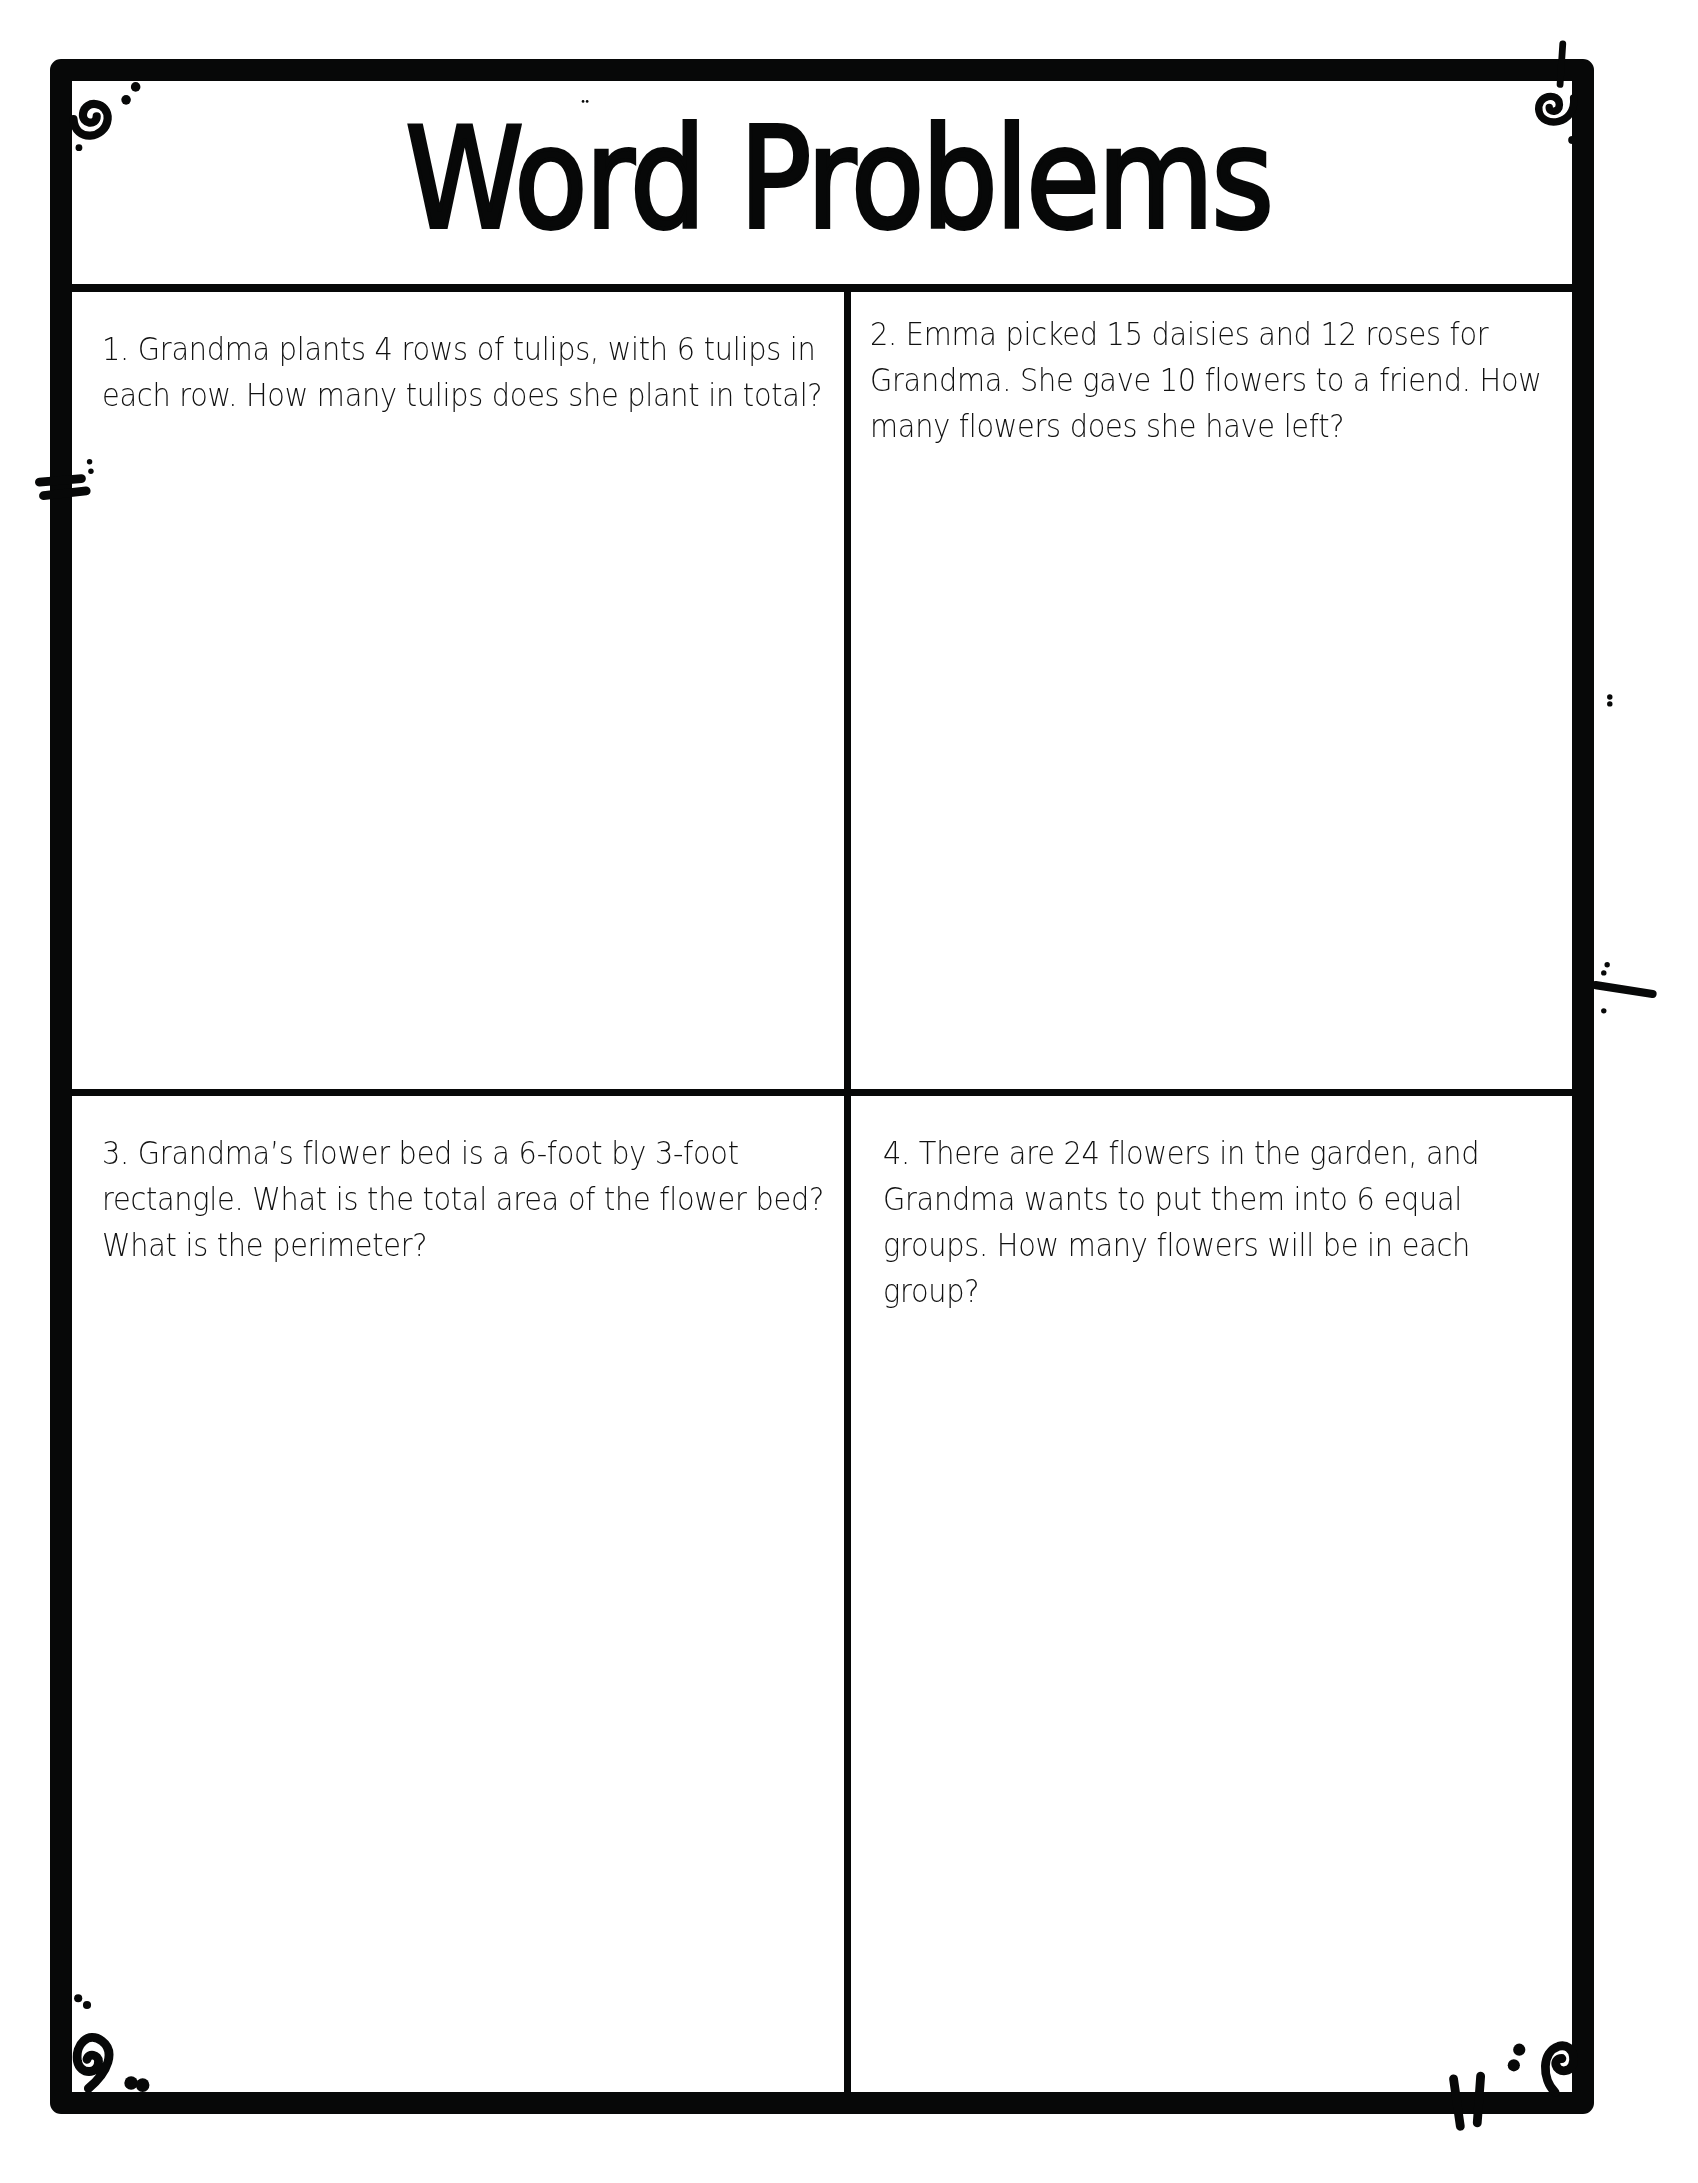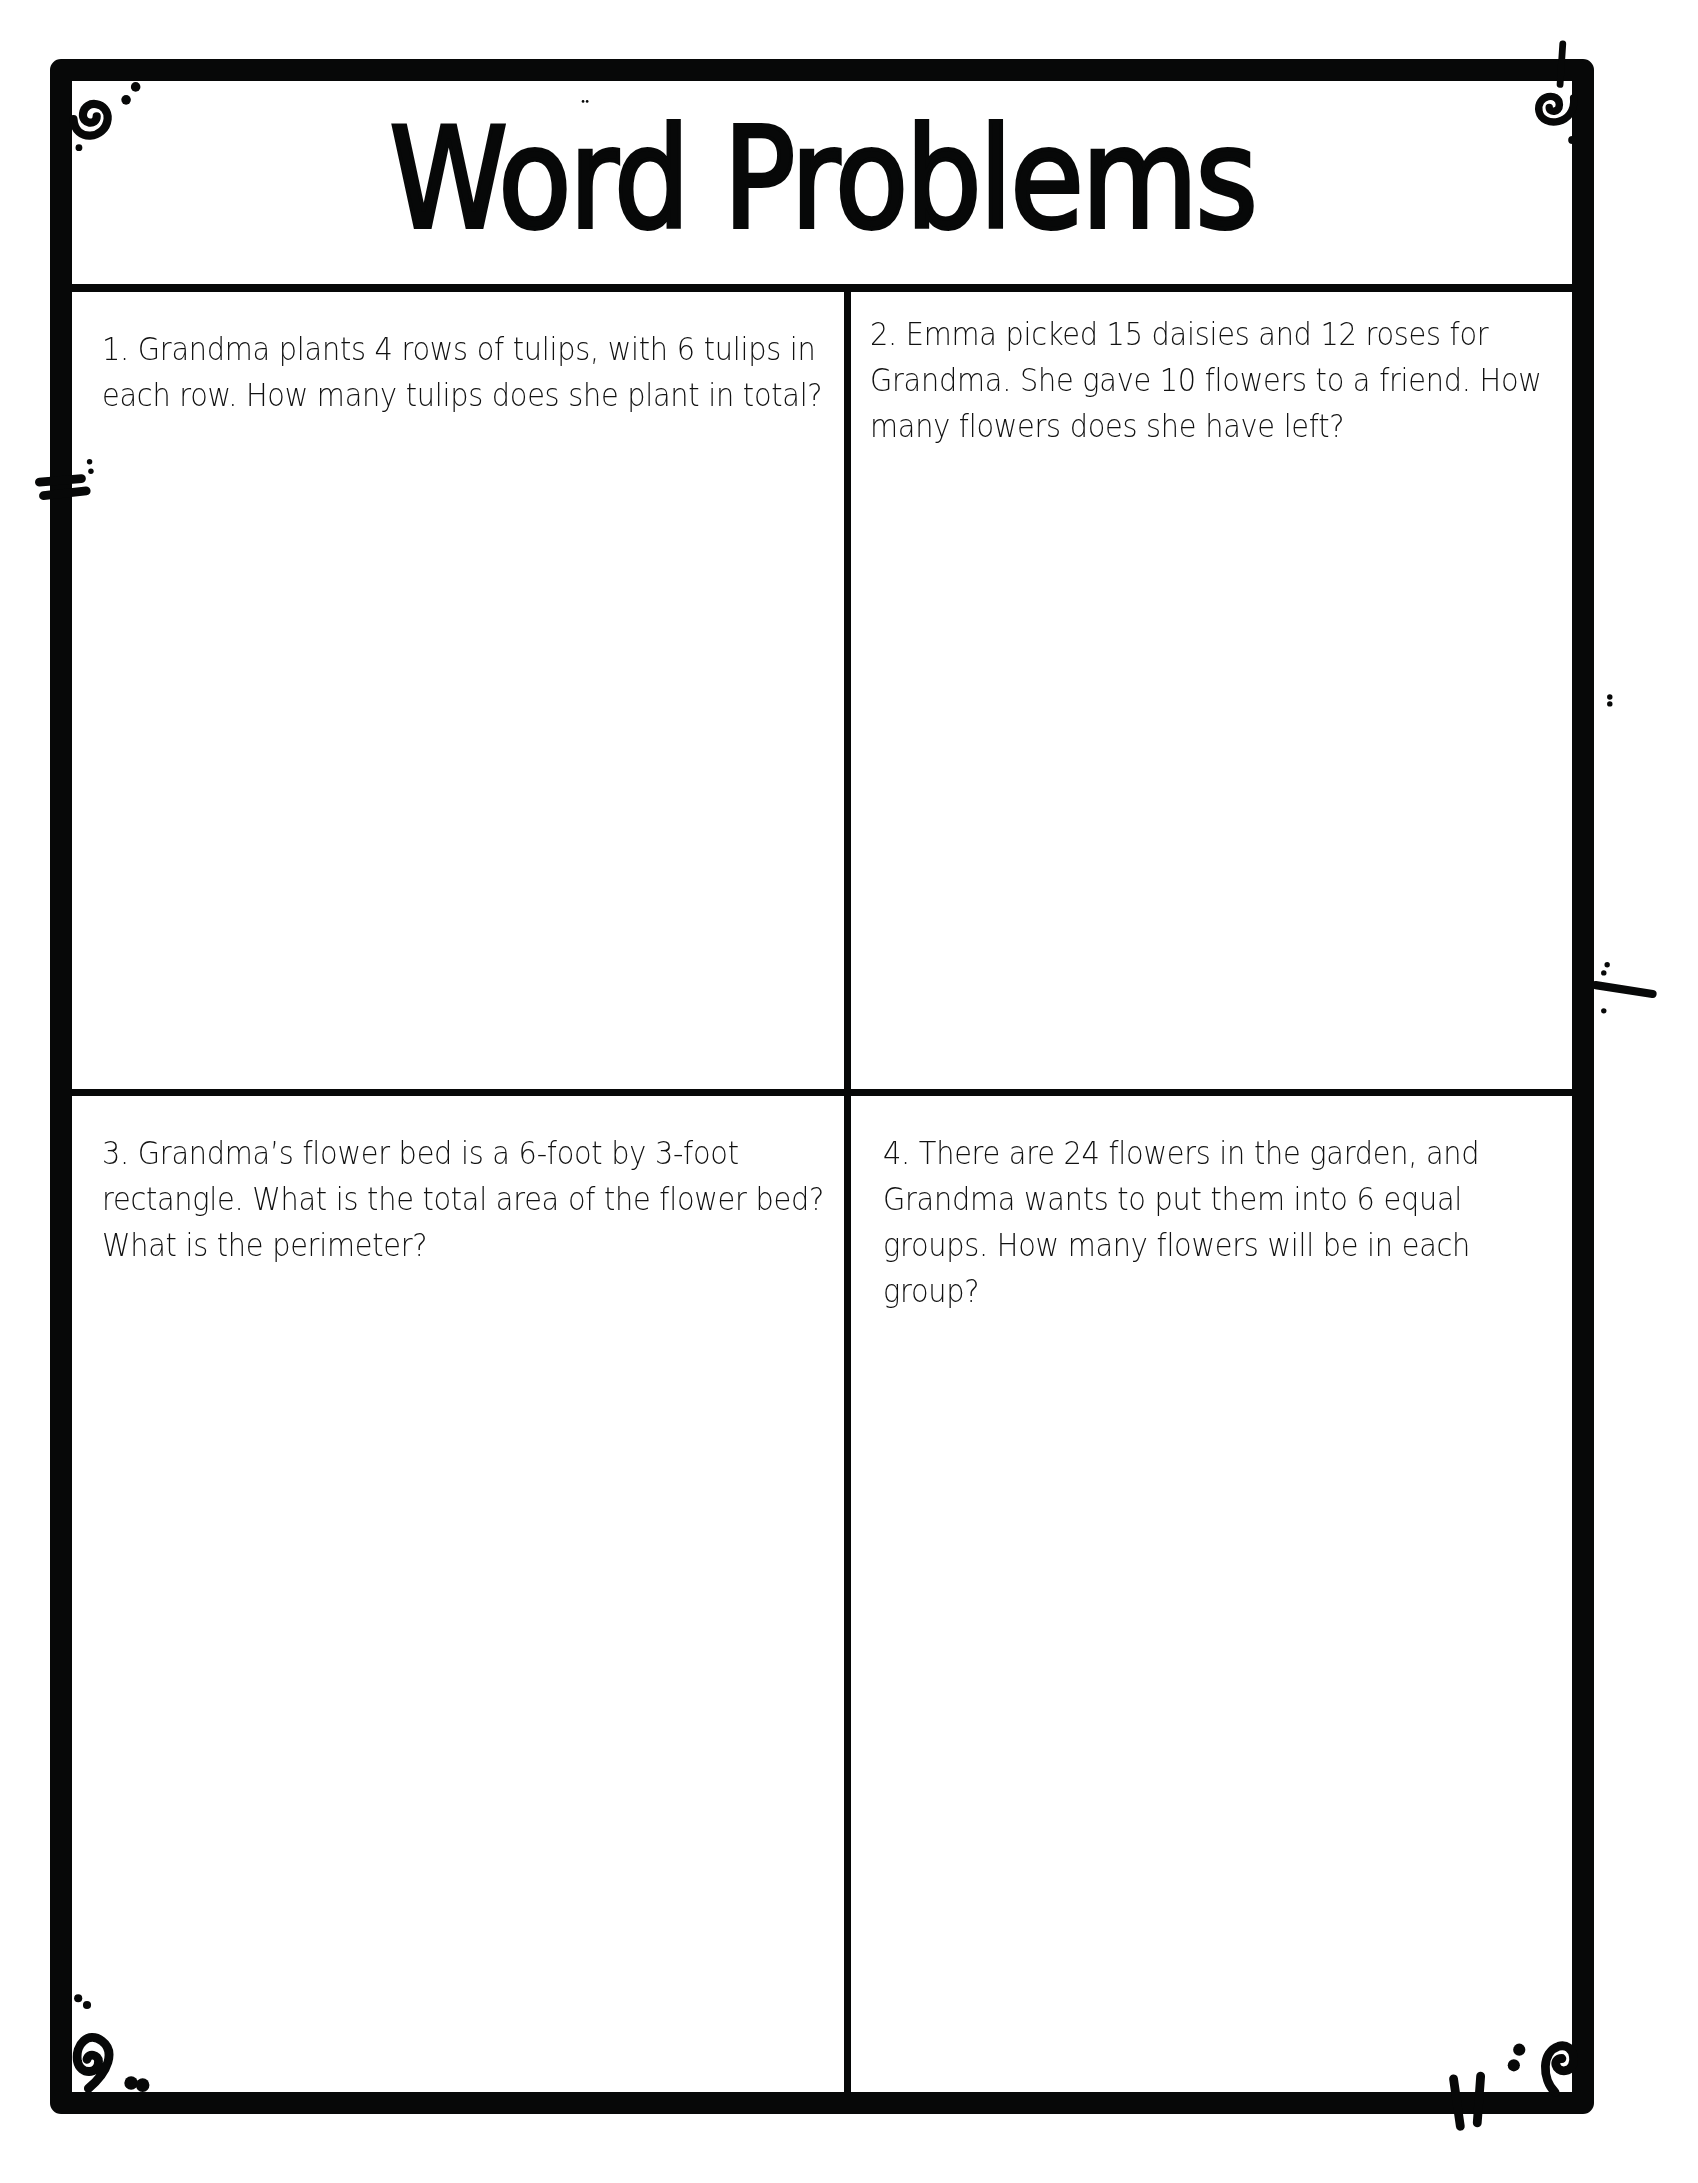--- a/index.html
+++ b/index.html
@@ -2,21 +2,21 @@
 <html style="font-size:11px"><head>
 <meta charset="utf-8">
 <style>
   html, body { margin: 0; padding: 0; background: #ffffff; }
   body { width: 1698px; height: 2183px; position: relative; overflow: hidden; }
   .frame {
     position: absolute; left: 50px; top: 59px; width: 1544px; height: 2055px;
     box-sizing: border-box; border: 22px solid #070808; border-radius: 11px;
   }
   .title-area {
-    position: absolute; left: 72px; top: 81px; width: 1501px; height: 203px;
+    position: absolute; left: 88px; top: 81px; width: 1501px; height: 203px;
     display: flex; align-items: center; justify-content: center;
   }
   .title {
     font-family: "DejaVu Sans", sans-serif; font-size: 139px; font-weight: normal;
     color: #070808; letter-spacing: -2.7px; transform: scaleX(0.86); transform-origin: center;
     -webkit-text-stroke: 4.1px #070808; line-height: 1; margin-top: -6.8px;
   }
   .hline { position: absolute; background: #070808; }
   .vline { position: absolute; background: #070808; }
   .problem {

